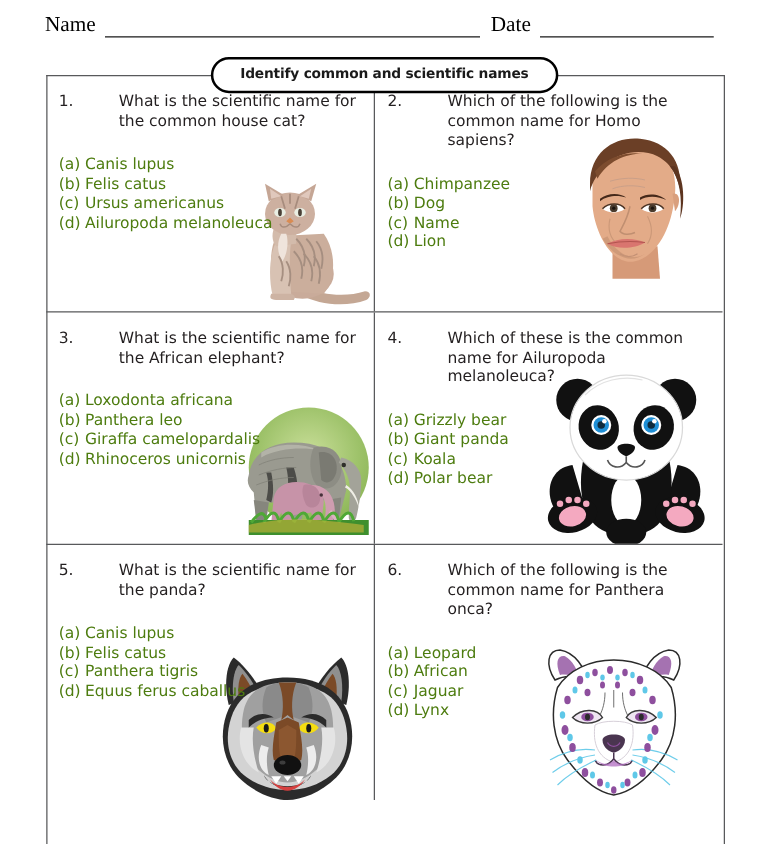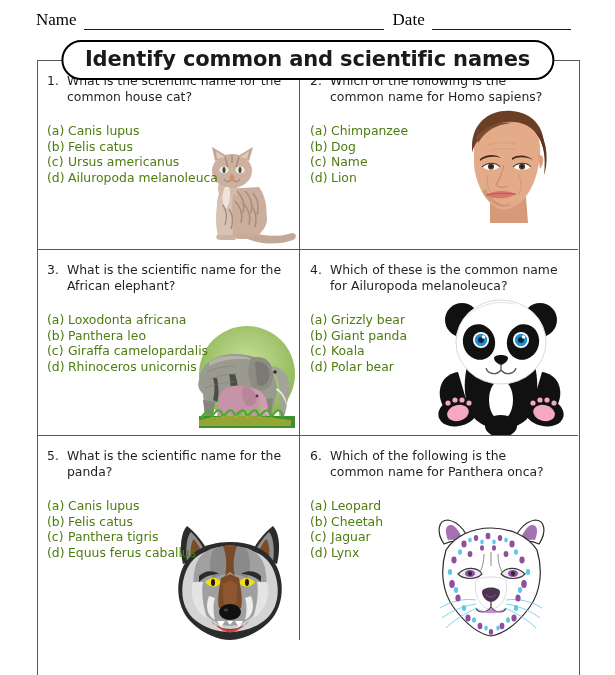--- a/index.html
+++ b/index.html
@@ -56,21 +56,21 @@
   .title-badge {
     position: absolute;
     left: 50%;
     top: 60px;
     transform: translate(-50%, -50%);
     background: #ffffff;
     border: 2.2px solid #000000;
     border-radius: 999px;
     padding: 5px 22px 7px 22px;
     font-family: "DejaVu Sans", sans-serif;
-    font-size: 21px;
+    font-size: 11px;
     font-weight: bold;
     color: #1a1a1a;
     letter-spacing: -0.15px;
     white-space: nowrap;
     z-index: 5;
   }
 
   
   .grid {
     position: absolute;
@@ -105,20 +105,21 @@
     line-height: 15.5px;
     color: #231f20;
   }
   .q-num {
     width: 20px;
     flex: 0 0 20px;
     text-align: left;
   }
   .q-text {
     flex: 1 1 auto;
+    margin-left: 28px;
   }
   .cell-right .q-text { max-width: 232px; }
   .cell-left  .q-text { max-width: 222px; }
 
   .options {
     margin-top: 19px;
     font-size: 12.4px;
     line-height: 15.6px;
     color: #4d7c0f;
     position: relative;
@@ -471,21 +472,21 @@
       </svg>
     </div>
 
     <div class="cell cell-right">
       <div class="q-line">
         <span class="q-num">6.</span>
         <span class="q-text">Which of the following is the common name for Panthera onca?</span>
       </div>
       <div class="options">
         <div class="opt"><span class="opt-key">(a)</span><span>Leopard</span></div>
-        <div class="opt"><span class="opt-key">(b)</span><span>Cheetah</span></div>
+        <div class="opt"><span class="opt-key">(b)</span><span>African</span></div>
         <div class="opt"><span class="opt-key">(c)</span><span>Jaguar</span></div>
         <div class="opt"><span class="opt-key">(d)</span><span>Lynx</span></div>
       </div>
 
       <svg class="art" id="jaguar-art" viewBox="0 0 135 128">
         <g>
 
           <path d="M20 30 C12 18 14 6 24 6 C36 8 44 20 46 32 C38 26 28 26 20 30 Z" fill="#ffffff" stroke="#2b2b2b" stroke-width="1.2"></path>
           <path d="M115 30 C123 18 121 6 111 6 C99 8 91 20 89 32 C97 26 107 26 115 30 Z" fill="#ffffff" stroke="#2b2b2b" stroke-width="1.2"></path>
           <path d="M24 26 C20 16 22 10 28 11 C34 14 38 22 40 30 C34 26 28 25 24 26 Z" fill="#8e4f9e" opacity="0.8"></path>

